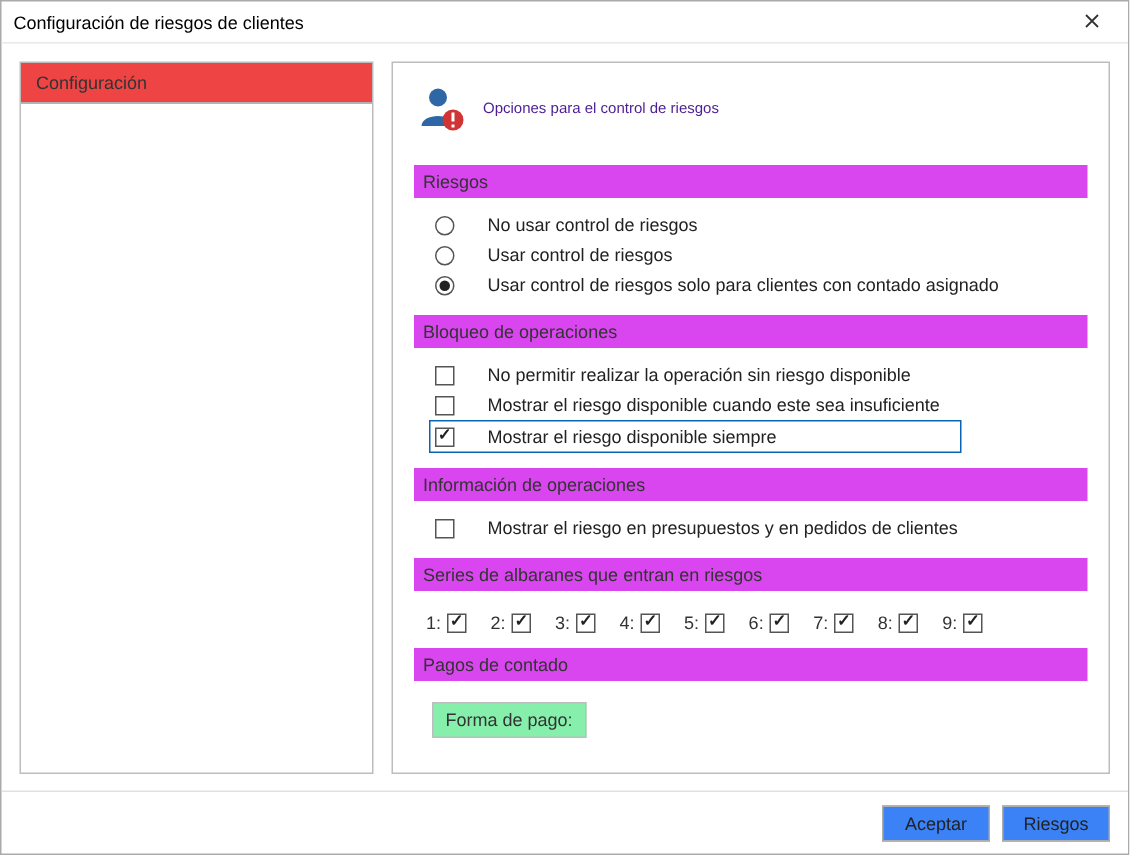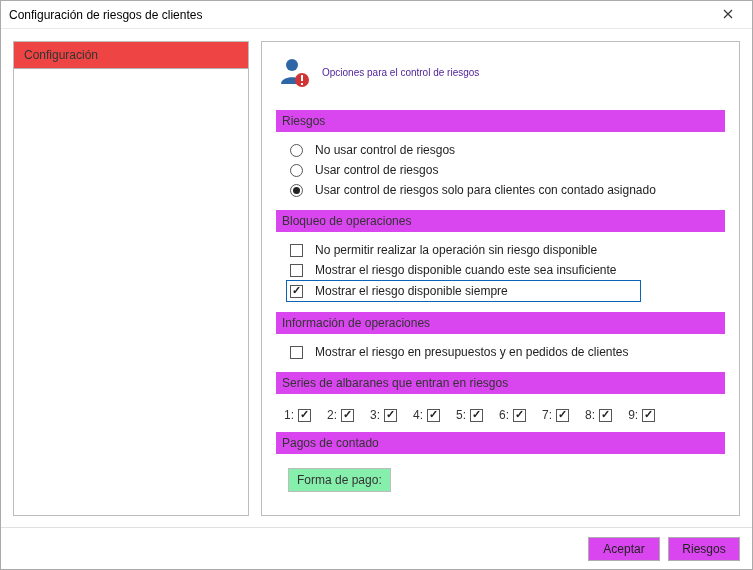--- a/index.html
+++ b/index.html
@@ -65,21 +65,21 @@
   .section-label {
     background: #d946ef;
     padding: 4px 6px;
     margin: 4px 0 8px 0;
     font-size: 12px;
   }
   .option-group { padding: 0 4px 6px 14px; }
   .radio-row, .check-row {
     display: flex;
     align-items: center;
-    gap: 12px;
+    gap: 22px;
     padding: 3px 0;
     font-size: 12px;
     color: #222;
   }
   .radio {
     width: 13px; height: 13px;
     border: 1px solid #555;
     border-radius: 50%;
     display: inline-flex;
     align-items: center;
@@ -152,21 +152,21 @@
     justify-content: flex-end;
     align-items: center;
     padding: 0 12px;
     gap: 8px;
     margin-top: -1px;
   }
   .btn {
     min-width: 72px;
     height: 24px;
     border: 1px solid #adadad;
-    background: #d946ef;
+    background: #3b82f6;
     font-size: 12px;
     color: #222;
     display: flex;
     align-items: center;
     justify-content: center;
     padding: 0 12px;
   }
 </style>
 </head>
 <body>

